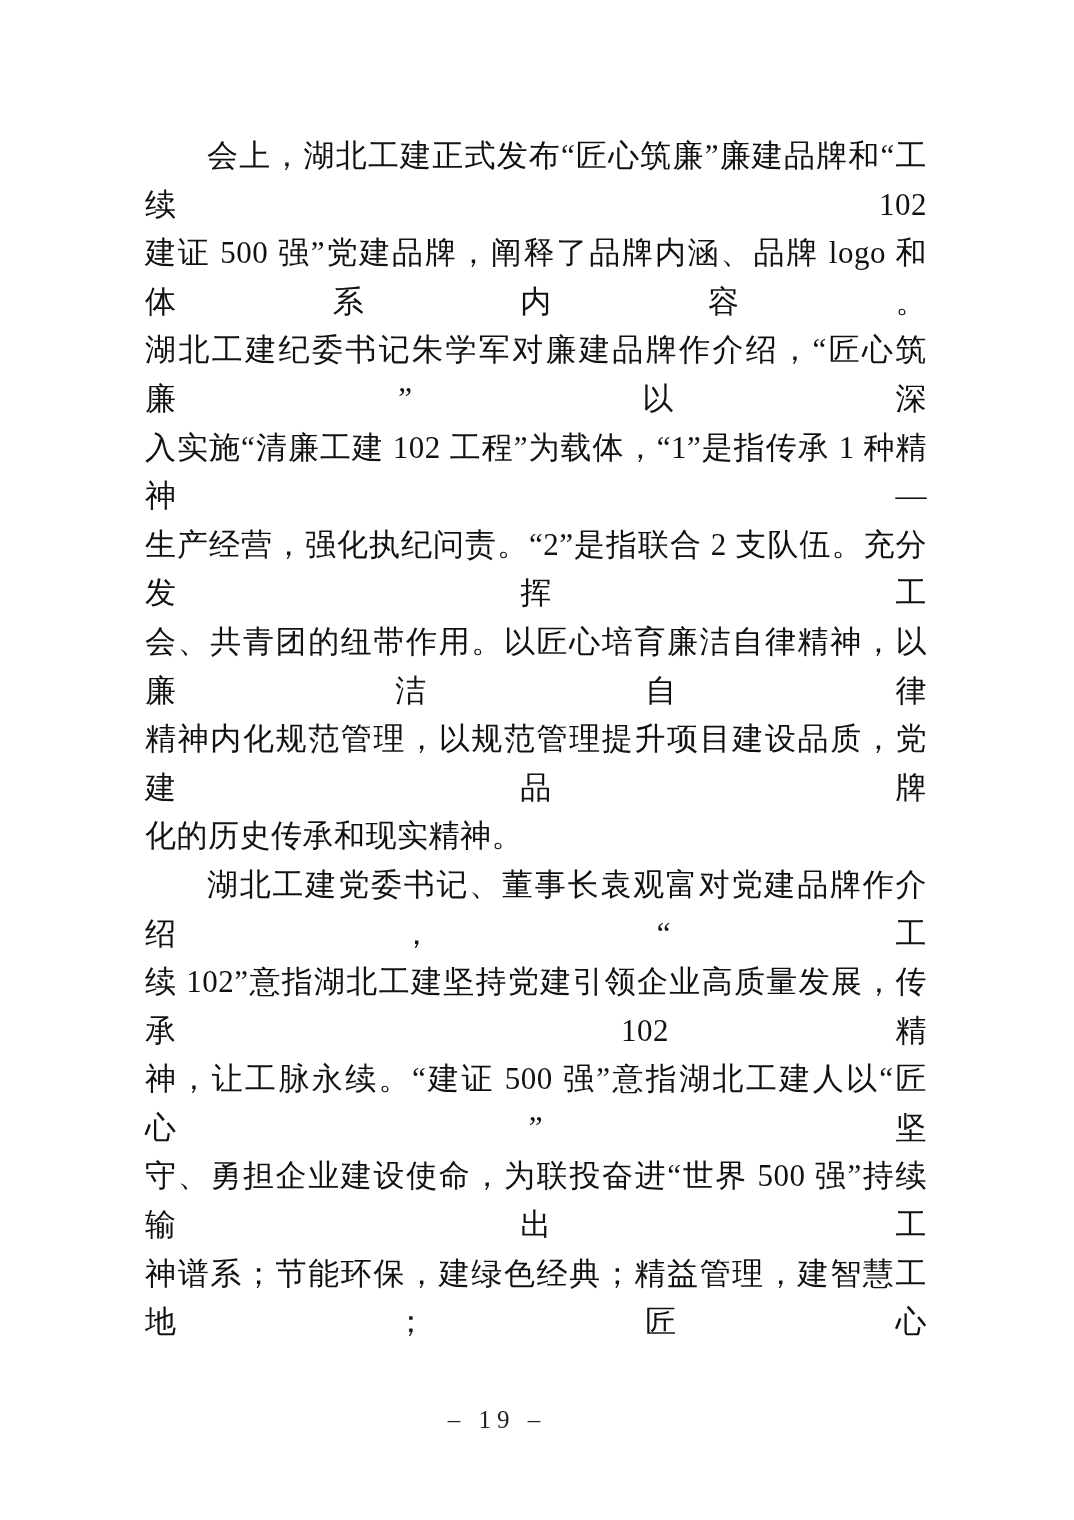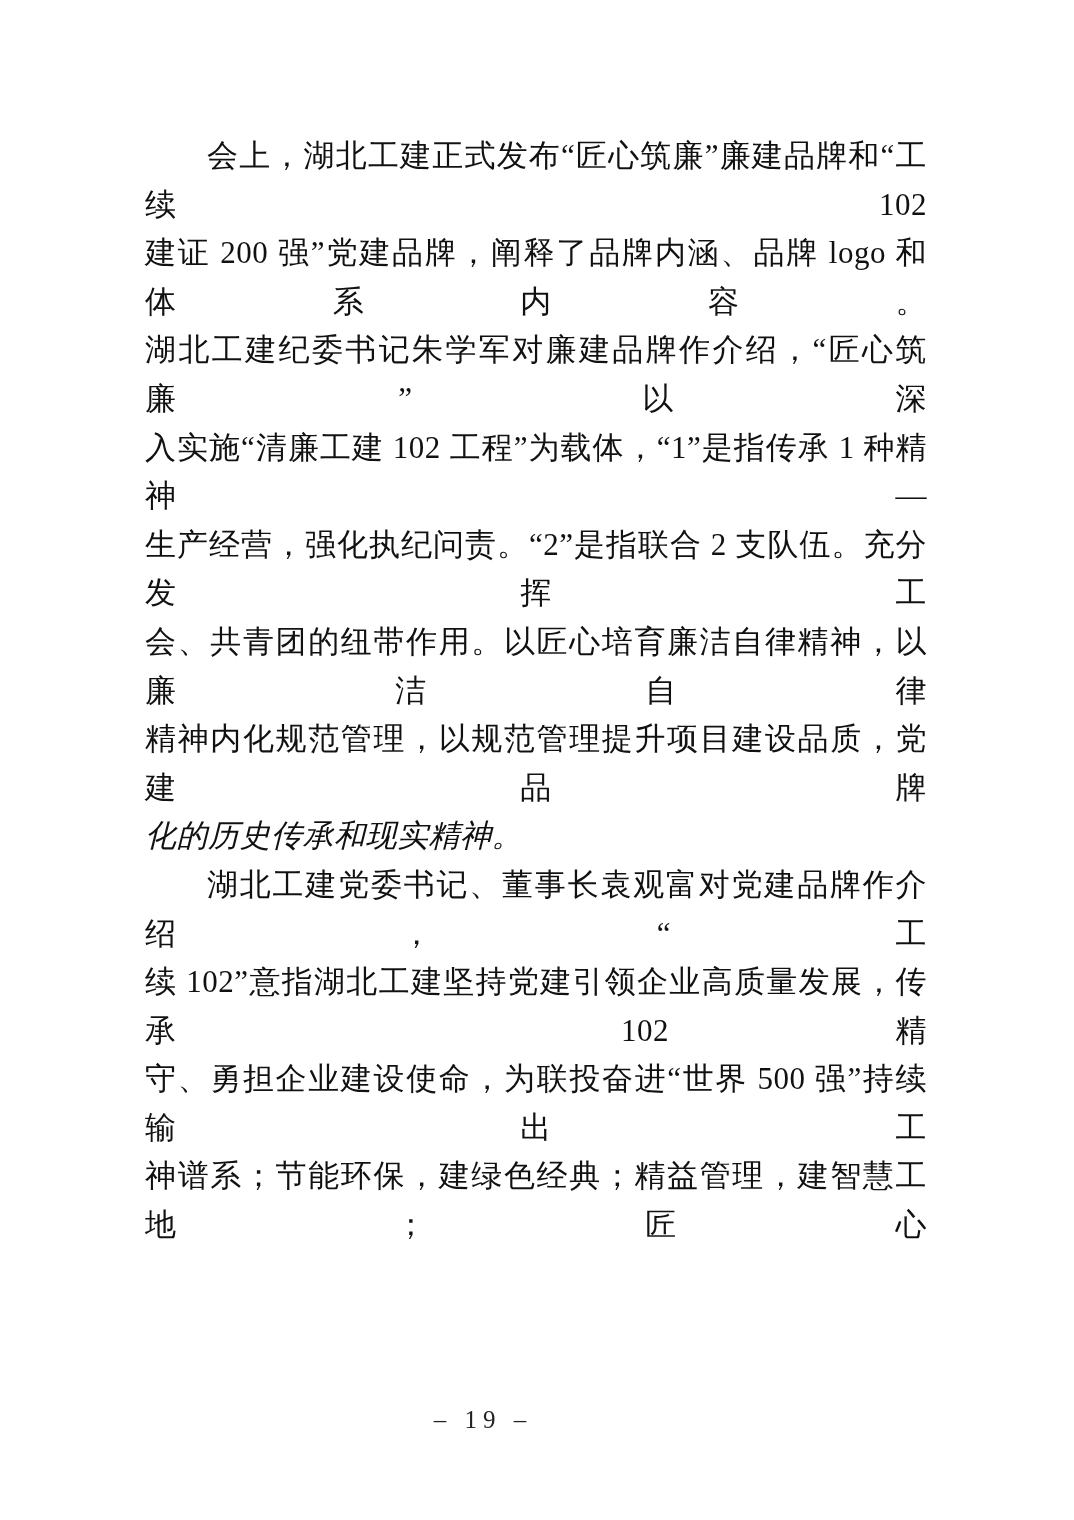--- a/index.html
+++ b/index.html
@@ -29,55 +29,55 @@
     text-align: justify;
     text-align-last: justify;
     white-space: normal;
     letter-spacing: 0.5px;
   }
   .line.indent {
     text-indent: 2em;
   }
   .line.para-end {
     text-align-last: left;
-    font-style: italic;
   }
   .footer {
     position: absolute;
-    left: 0;
+    left: 14px;
     top: 1402px;
     width: 100%;
     text-align: center;
     font-size: 25px;
     color: #222222;
     letter-spacing: 6px;
     line-height: 36px;
   }
 </style>
 </head>
 <body>
 
 <div class="page">
 
   <div class="text-block">
 
     <div class="paragraph">
       <div class="line indent">会上，湖北工建正式发布“匠心筑廉”廉建品牌和“工续 102</div>
-      <div class="line">建证 200 强”党建品牌，阐释了品牌内涵、品牌 logo 和体系内容。</div>
+      <div class="line">建证 500 强”党建品牌，阐释了品牌内涵、品牌 logo 和体系内容。</div>
       <div class="line">湖北工建纪委书记朱学军对廉建品牌作介绍，“匠心筑廉” 以深</div>
       <div class="line">入实施“清廉工建 102 工程”为载体，“1”是指传承 1 种精神—</div>
       <div class="line">生产经营，强化执纪问责。“2”是指联合 2 支队伍。充分发挥工</div>
       <div class="line">会、共青团的纽带作用。以匠心培育廉洁自律精神，以廉洁自律</div>
       <div class="line">精神内化规范管理，以规范管理提升项目建设品质，党建品牌</div>
       <div class="line para-end">化的历史传承和现实精神。</div>
     </div>
 
     <div class="paragraph">
       <div class="line indent">湖北工建党委书记、董事长袁观富对党建品牌作介绍，“工</div>
       <div class="line">续 102”意指湖北工建坚持党建引领企业高质量发展，传承 102 精</div>
+      <div class="line">神，让工脉永续。“建证 500 强”意指湖北工建人以“匠心”坚</div>
       <div class="line">守、勇担企业建设使命，为联投奋进“世界 500 强”持续输出工</div>
       <div class="line">神谱系；节能环保，建绿色经典；精益管理，建智慧工地；匠心</div>
 
     </div>
 
   </div>
 
   <div class="footer">– 19 –</div>
 
 </div>

